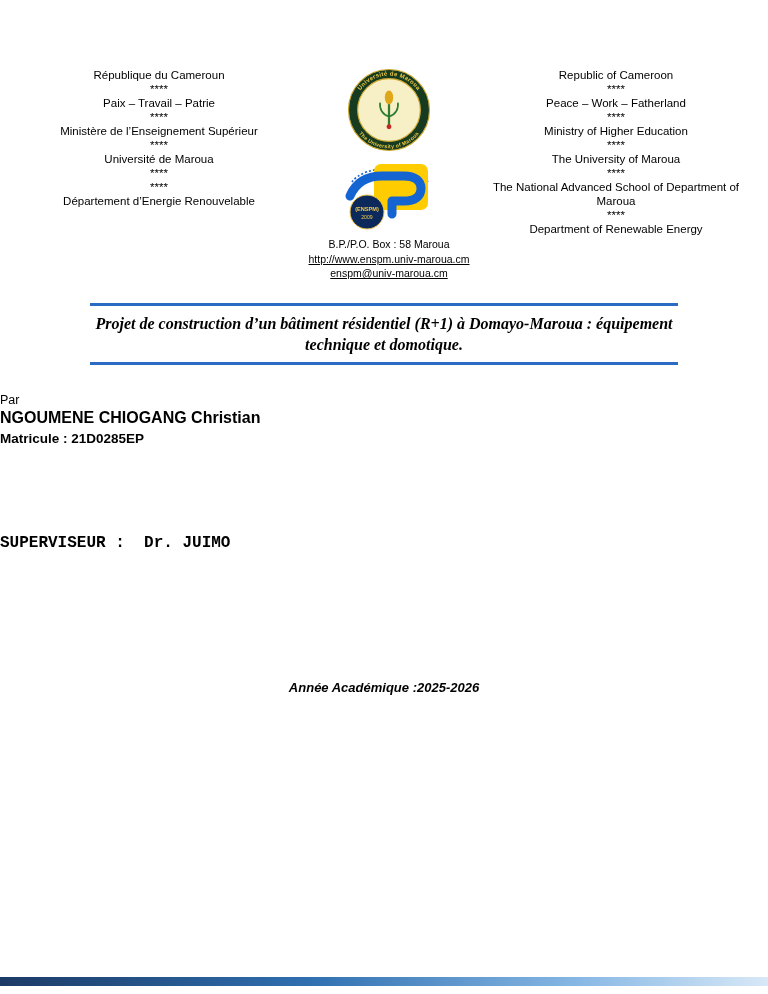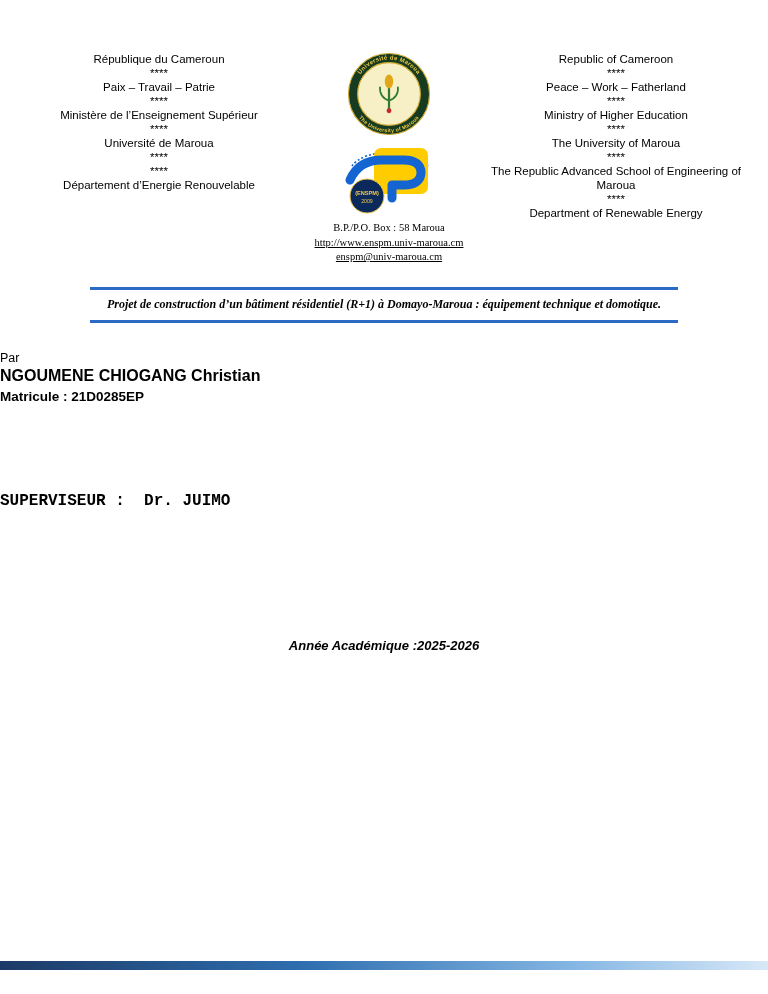--- a/index.html
+++ b/index.html
@@ -1,43 +1,43 @@
 <!DOCTYPE html>
 <html style="--accent_blue: #2b6bc4; --footer_dark: #1c3a66; --link_color: #000000; --seal_ring_green: #163b20; --seal_gold: #e8b923; --enspm_blue: #1464d2; --enspm_yellow: #ffcc00; --enspm_navy: #0b2a5b;"><head>
 <meta charset="utf-8">
 <style>
   :root{
     --accent_blue:#2b6bc4;
     --footer_dark:#1c3a66;
   }
   html,body{margin:0;padding:0;background:#ffffff;}
   .page{
-    position:relative;width:768px;height:970px;margin:0 auto;background:#fff;
+    position:relative;width:768px;height:970px;margin:16px auto;background:#fff;
     font-family:"Liberation Sans",sans-serif;color:#000;overflow:hidden;
   }
   
   .masthead{display:flex;justify-content:space-between;align-items:flex-start;padding:52px 26px 0 30px;}
   .col-left{width:258px;}
   .col-right{width:252px;}
   .col-center{width:182px;display:flex;flex-direction:column;align-items:center;}
   .hl{font-size:11.5px;line-height:1.22;text-align:center;}
   .col-center svg{display:block;}
   .seal{margin-bottom:4px;}
-  .contact{margin-top:5px;text-align:center;font-family:Liberation Serif, serif;}
+  .contact{margin-top:5px;text-align:center;}
   .pobox{font-size:10.5px;line-height:1.4;}
   .link{display:block;font-size:10.5px;line-height:1.4;color:#000;text-decoration:underline;cursor:pointer;}
   
   .title{margin:44px 40px 0;text-align:center;font-size:19px;font-weight:700;letter-spacing:.4px;}
   .quote{margin:22px 90px 0;}
   .rule{height:3px;background:var(--accent_blue);}
   .rule-top{margin-bottom:7px;}
   .rule-bottom{margin-top:7px;}
   .subtitle{
     margin:0;text-align:center;font-family:"Liberation Serif",serif;
-    font-style:italic;font-weight:700;font-size:12px;line-height:1.32;
+    font-style:italic;font-weight:700;font-size:16px;line-height:1.32;
   }
   .byline{margin-top:28px;}
   .par{font-size:12.5px;}
   .author{font-size:16px;font-weight:700;margin-top:2px;}
   .matricule{font-size:13.5px;font-weight:700;margin-top:4px;}
   .supervisor{margin-top:88px;text-align:left;font-size:16px;font-weight:700;white-space:pre;font-family:Liberation Mono, monospace;}
   .year{margin-top:128px;text-align:center;font-size:13px;font-weight:700;font-style:italic;}
   .footer-bar{
     position:absolute;left:0;right:0;bottom:0;height:9px;
     background:linear-gradient(to right,var(--footer_dark) 0%,#2f6fb0 40%,#86b7e4 75%,#d8e8f7 100%);
@@ -107,21 +107,21 @@
 
     <div class="col-right">
       <div class="hl">Republic of Cameroon</div>
       <div class="hl">****</div>
       <div class="hl">Peace – Work – Fatherland</div>
       <div class="hl">****</div>
       <div class="hl">Ministry of Higher Education</div>
       <div class="hl">****</div>
       <div class="hl">The University of Maroua</div>
       <div class="hl">****</div>
-      <div class="hl">The Republic Advanced School of Engineering of Maroua</div>
+      <div class="hl">The National Advanced School of Department of Maroua</div>
       <div class="hl">****</div>
       <div class="hl">Department of Renewable Energy</div>
     </div>
 
   </header>
 
 
   <div class="quote">
     <div class="rule rule-top"></div>
     <p class="subtitle">Projet de construction d’un bâtiment résidentiel (R+1) à Domayo-Maroua : équipement technique et domotique.</p>

